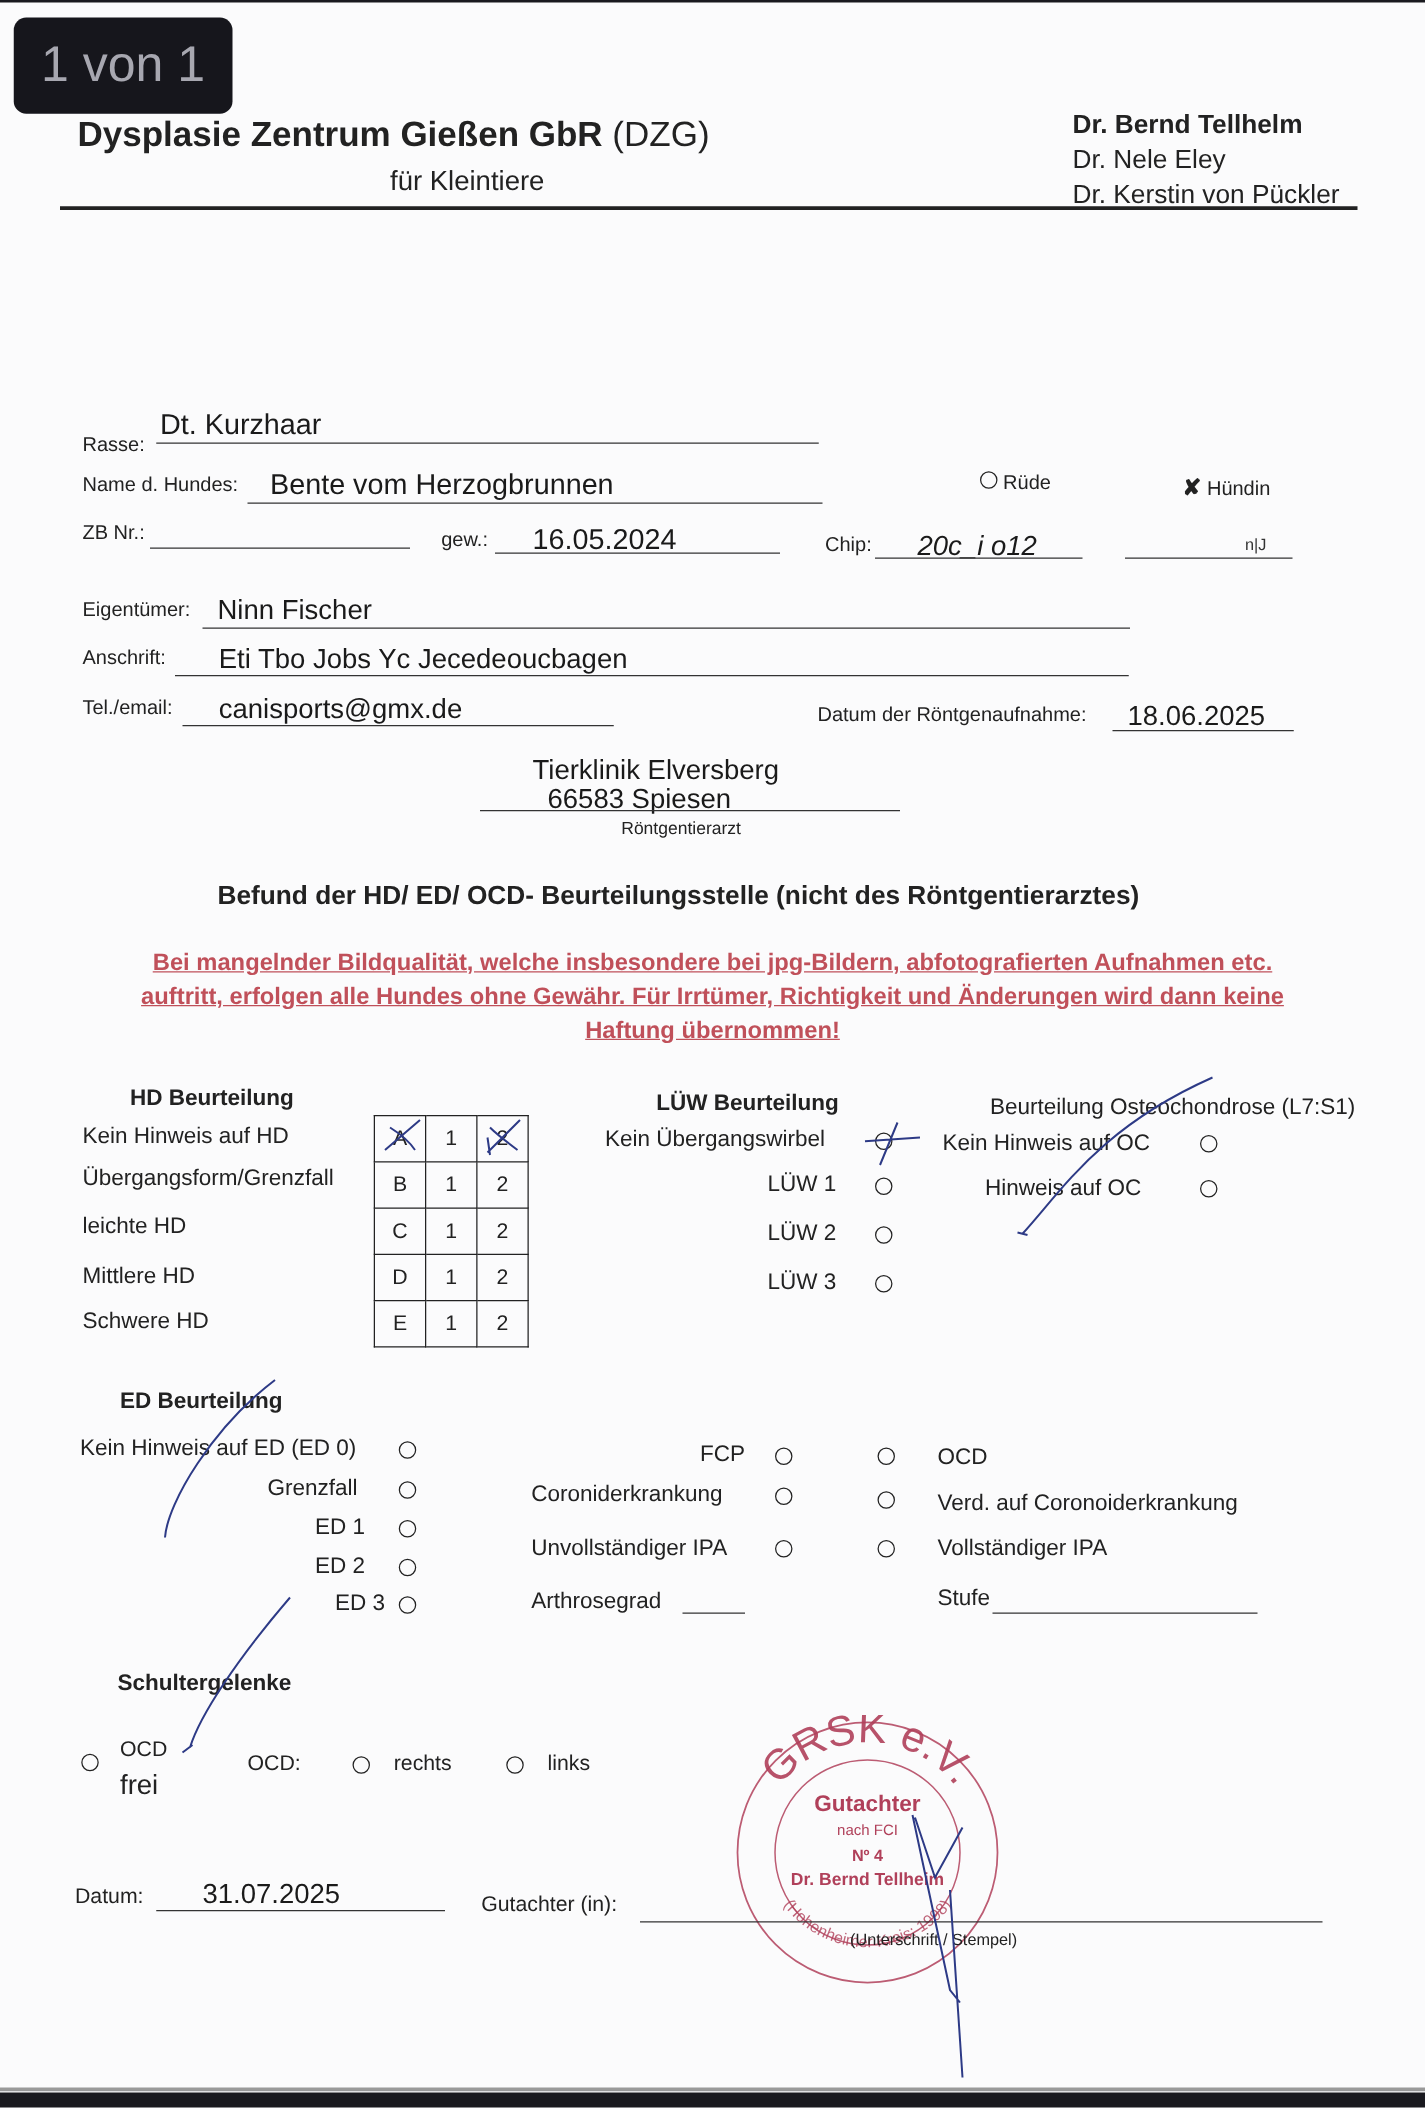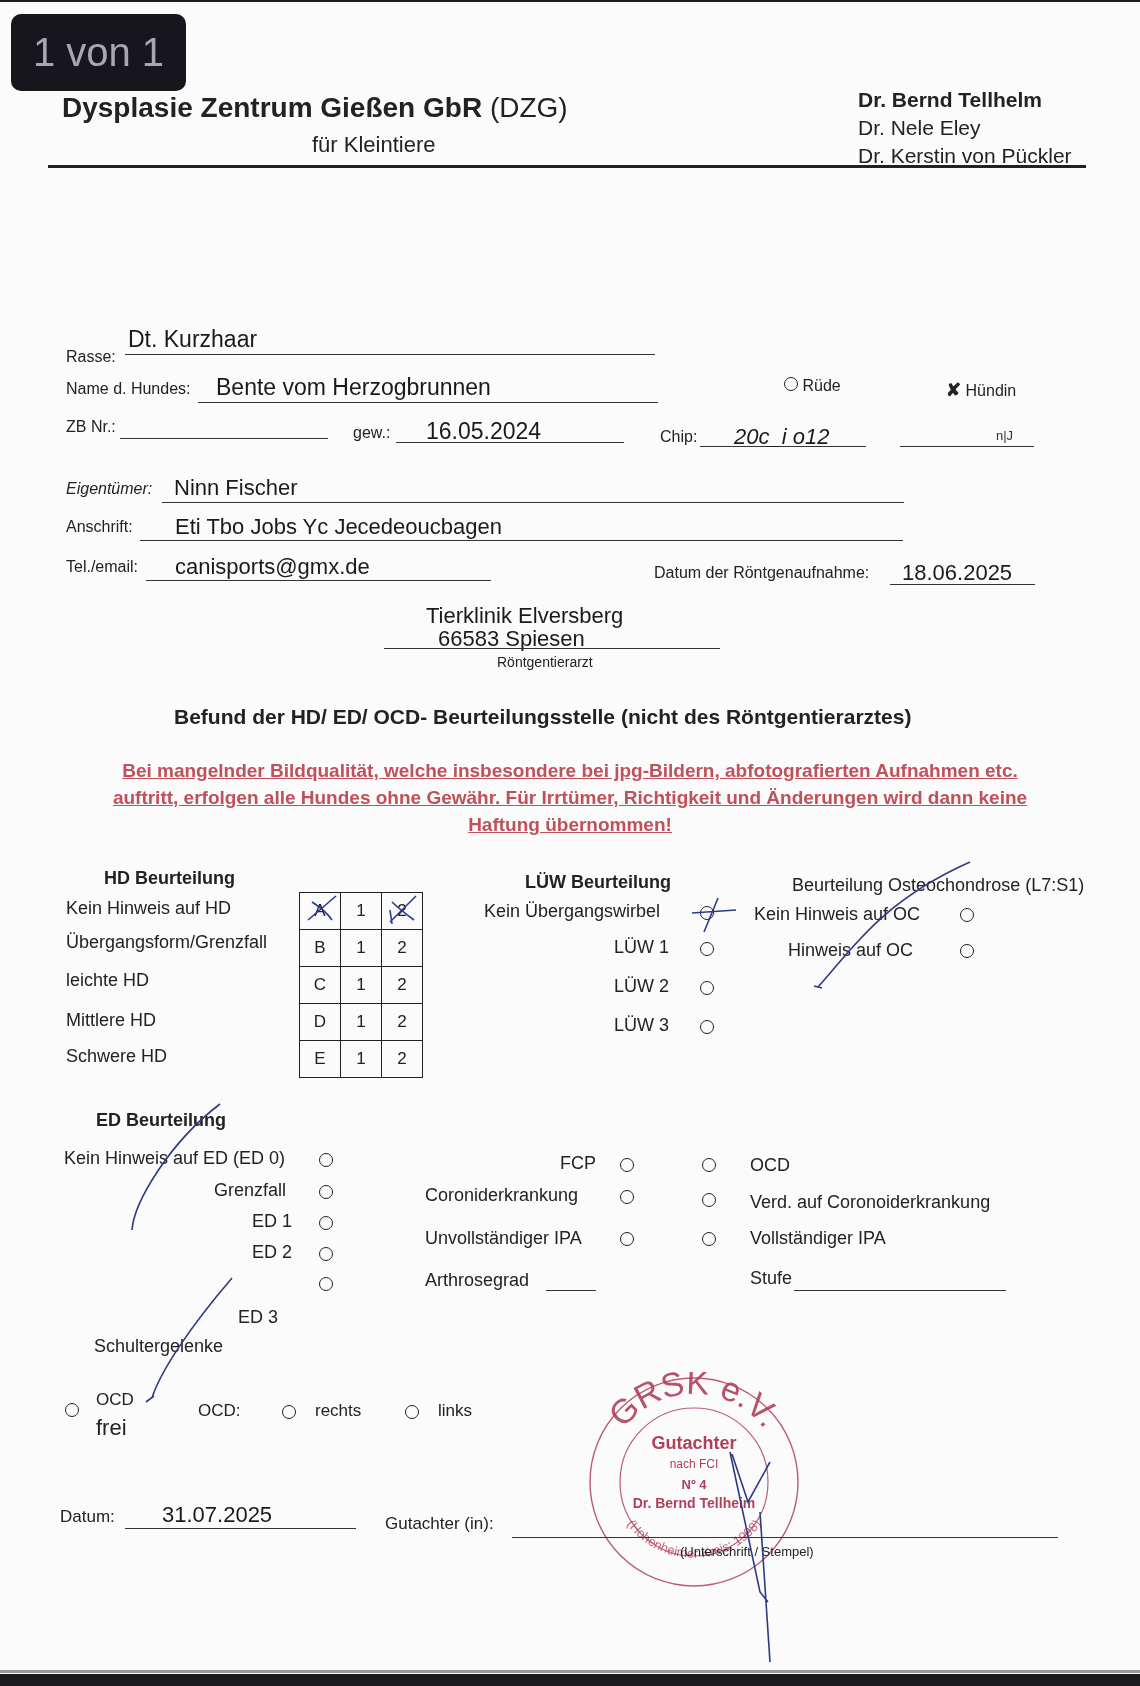--- a/index.html
+++ b/index.html
@@ -58,21 +58,21 @@
   <div class="line" style="left:120px;top:436px;width:208px;"></div>
   <div class="abs lbl" style="left:353px;top:422px;">gew.:</div>
   <div class="line" style="left:396px;top:440px;width:228px;"></div>
   <div class="abs val" style="left:426px;top:416px;">16.05.2024</div>
   <div class="abs lbl" style="left:660px;top:426px;">Chip:</div>
   <div class="line" style="left:700px;top:444px;width:166px;"></div>
   <div class="abs val" style="left:734px;top:422px;font-size:22px;font-style:italic;">20c_i o12</div>
   <div class="line" style="left:900px;top:444px;width:134px;"></div>
   <div class="abs" style="left:996px;top:426px;font-size:13px;color:#333;">n|J</div>
 
-  <div class="abs lbl" style="left:66px;top:478px;font-style:italic;">Eigentümer:</div>
+  <div class="abs lbl" style="left:66px;top:478px;">Eigentümer:</div>
   <div class="line" style="left:162px;top:500px;width:742px;"></div>
   <div class="abs val" style="left:174px;top:473px;font-size:22px;">Ninn Fischer</div>
 
   <div class="abs lbl" style="left:66px;top:516px;">Anschrift:</div>
   <div class="line" style="left:140px;top:538px;width:763px;"></div>
   <div class="abs val" style="left:175px;top:512px;font-size:22px;">Eti Tbo Jobs Yc Jecedeoucbagen</div>
 
   <div class="abs lbl" style="left:66px;top:556px;">Tel./email:</div>
   <div class="line" style="left:146px;top:578px;width:345px;"></div>
   <div class="abs val" style="left:175px;top:552px;font-size:22px;">canisports@gmx.de</div>
@@ -149,42 +149,42 @@
 
   <div class="abs section-label" style="left:96px;top:1108px;font-weight:bold;">ED Beurteilung</div>
   <div class="abs section-label" style="left:64px;top:1146px;">Kein Hinweis auf ED (ED 0)</div>
   <span class="circ abs" style="left:319px;top:1151px;"></span>
   <div class="abs section-label" style="left:214px;top:1178px;">Grenzfall</div>
   <span class="circ abs" style="left:319px;top:1183px;"></span>
   <div class="abs section-label" style="left:252px;top:1209px;">ED 1</div>
   <span class="circ abs" style="left:319px;top:1214px;"></span>
   <div class="abs section-label" style="left:252px;top:1240px;">ED 2</div>
   <span class="circ abs" style="left:319px;top:1245px;"></span>
-  <div class="abs section-label" style="left:238px;top:1270px;margin-top:35px;">ED 3</div>
+  <div class="abs section-label" style="left:268px;top:1270px;">ED 3</div>
   <span class="circ abs" style="left:319px;top:1275px;"></span>
 
   <div class="abs section-label" style="left:560px;top:1151px;">FCP</div>
   <span class="circ abs" style="left:620px;top:1156px;"></span>
   <div class="abs section-label" style="left:425px;top:1183px;">Coroniderkrankung</div>
   <span class="circ abs" style="left:620px;top:1188px;"></span>
   <div class="abs section-label" style="left:425px;top:1226px;">Unvollständiger IPA</div>
   <span class="circ abs" style="left:620px;top:1230px;"></span>
   <div class="abs section-label" style="left:425px;top:1268px;">Arthrosegrad</div>
   <div class="line" style="left:546px;top:1288px;width:50px;"></div>
 
   <span class="circ abs" style="left:702px;top:1156px;"></span>
   <div class="abs section-label" style="left:750px;top:1153px;">OCD</div>
   <span class="circ abs" style="left:702px;top:1191px;"></span>
   <div class="abs section-label" style="left:750px;top:1190px;">Verd. auf Coronoiderkrankung</div>
   <span class="circ abs" style="left:702px;top:1230px;"></span>
   <div class="abs section-label" style="left:750px;top:1226px;">Vollständiger IPA</div>
   <div class="abs section-label" style="left:750px;top:1266px;">Stufe</div>
   <div class="line" style="left:794px;top:1288px;width:212px;"></div>
 
-  <div class="abs section-label" style="left:94px;top:1334px;font-weight:normal;text-align:center;">Schultergelenke</div>
+  <div class="abs section-label" style="left:94px;top:1334px;font-weight:bold;text-align:center;">Schultergelenke</div>
   <span class="circ abs" style="left:65px;top:1401px;"></span>
   <div class="abs section-label" style="left:96px;top:1388px;font-size:17px;">OCD</div>
   <div class="abs section-label" style="left:96px;top:1413px;font-size:22px;">frei</div>
   <div class="abs section-label" style="left:198px;top:1399px;font-size:17px;">OCD:</div>
   <span class="circ abs" style="left:282px;top:1403px;"></span>
   <div class="abs section-label" style="left:315px;top:1399px;font-size:17px;">rechts</div>
   <span class="circ abs" style="left:405px;top:1403px;"></span>
   <div class="abs section-label" style="left:438px;top:1399px;font-size:17px;">links</div>
 
   <svg class="abs" style="left:584px;top:1370px;" width="220" height="222" viewBox="0 0 220 222">

